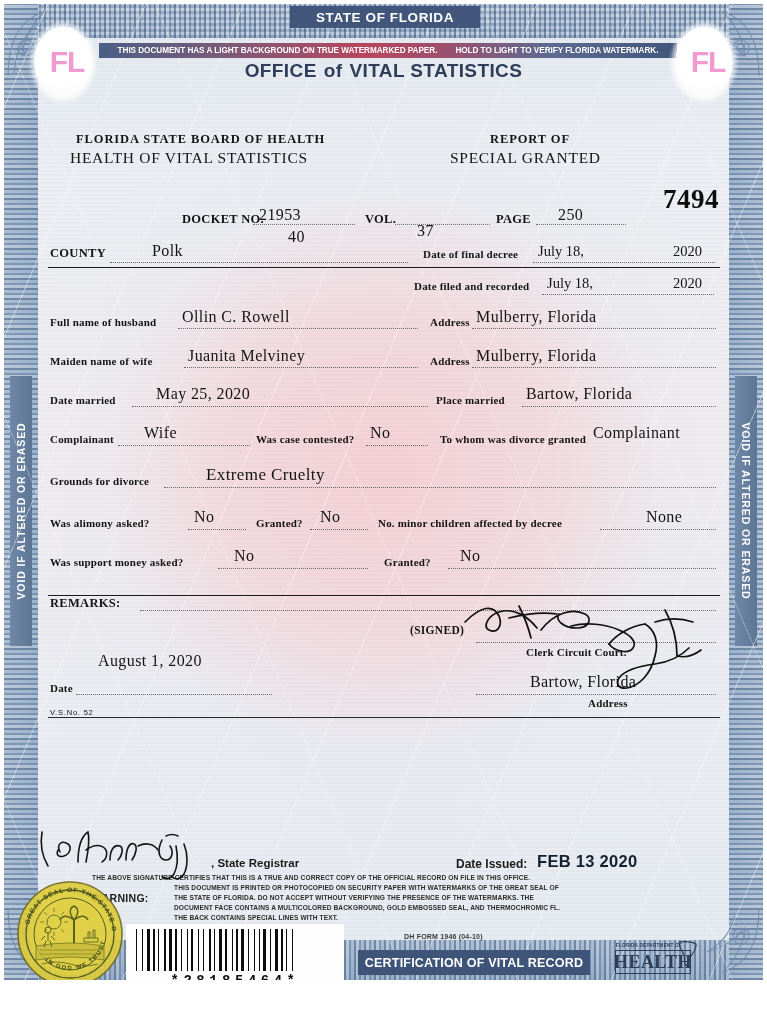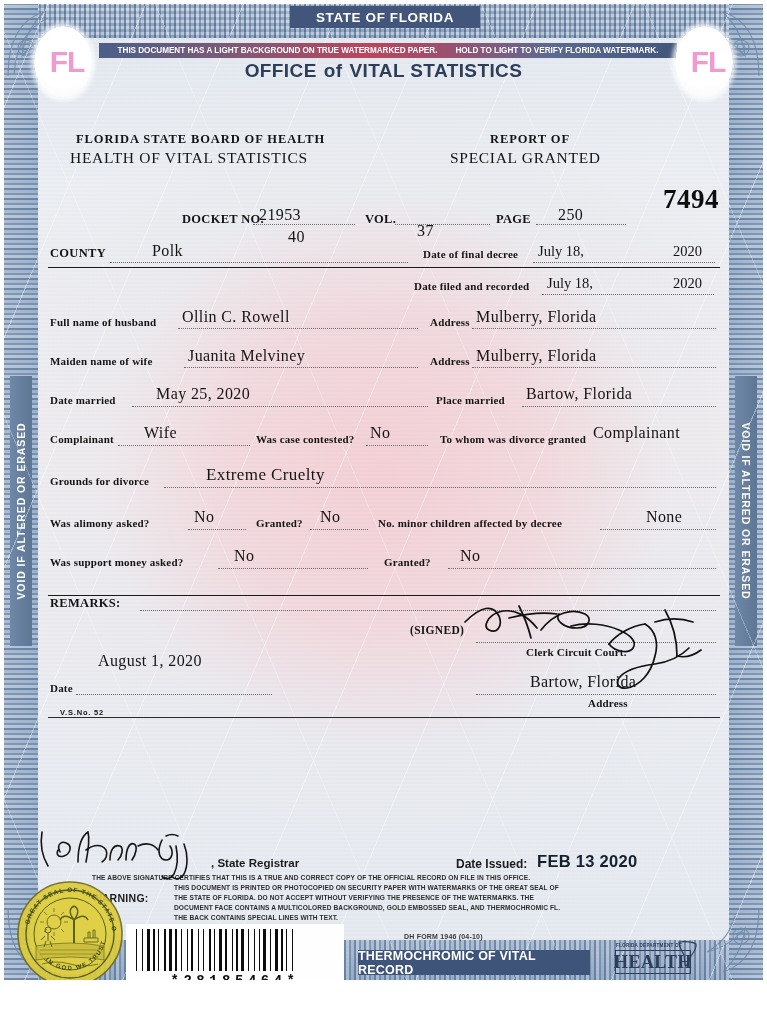--- a/index.html
+++ b/index.html
@@ -424,21 +424,21 @@
     <div class="fline lbl-sm" style="left:478px; top:516px;">Clerk Circuit Court.</div>
 
     <div class="fline lbl-sm" style="left:2px; top:552px;">Date</div>
     <div class="fline val" style="left:50px; top:522px;">August 1, 2020</div>
     <div class="dots" style="left:28px; top:564px; width:196px;"></div>
 
     <div class="fline val" style="left:482px; top:543px;">Bartow, Florida</div>
     <div class="dots" style="left:428px; top:564px; width:240px;"></div>
     <div class="fline lbl-sm" style="left:540px; top:567px;">Address</div>
 
-    <div class="fline" style="left:12px; top:578px; font-family:'Liberation Sans',sans-serif; font-size:7.5px; font-weight:700; letter-spacing:0.8px;">V.S.No. 52</div>
+    <div class="fline" style="left:2px; top:578px; font-family:'Liberation Sans',sans-serif; font-size:7.5px; font-weight:400; letter-spacing:0.8px;">V.S.No. 52</div>
   </div>
 
   <div class="rule" style="top:263px;"></div>
   <div class="rule" style="top:591px;"></div>
   <div class="rule thin" style="top:713px;"></div>
 
   <svg id="sig-clerk" viewBox="0 0 250 92">
     <g fill="none" stroke="#111" stroke-width="1.7" stroke-linecap="round">
       <path d="M6 22 C22 6 34 4 40 16 C44 26 38 34 30 30 C24 27 28 16 40 12 C56 7 70 18 78 28"></path>
       <path d="M60 6 C66 18 70 30 72 38"></path>
@@ -573,21 +573,21 @@
         <div style="width: 2px; background: rgb(13, 13, 13); margin-right: 1px;"></div>
         <div style="width: 1px; background: transparent; margin-right: 1px;"></div>
         <div style="width: 1px; background: rgb(13, 13, 13); margin-right: 1px;"></div>
         <div style="width: 3px; background: transparent; margin-right: 1px;"></div>
         <div style="width: 1px; background: rgb(13, 13, 13); margin-right: 1px;"></div>
         <div style="width: 2px; background: transparent; margin-right: 1px;"></div>
       </div>
     <div id="barcode-text">*28185464*</div>
   </div>
 
-  <div id="cert-banner">THERMOCHROMIC OF VITAL RECORD</div>
+  <div id="cert-banner">CERTIFICATION OF VITAL RECORD</div>
   <div id="health-logo">
     <div id="health-dept-line">FLORIDA DEPARTMENT OF</div>
     <div id="health-word">HEALTH</div>
     <svg style="position:absolute; right:-3px; top:-4px; width:22px; height:30px;" viewBox="0 0 22 30">
       <path d="M2 4 C8 3 16 4 19 6 C20 10 17 14 14 18 C12 22 11 26 9 28 C7 26 8 21 7 17 C5 13 2 9 2 4 Z" fill="none" stroke="#2e3d58" stroke-width="1.2"></path>
     </svg>
   </div>
 
   <div id="texture"></div>
 </div>

